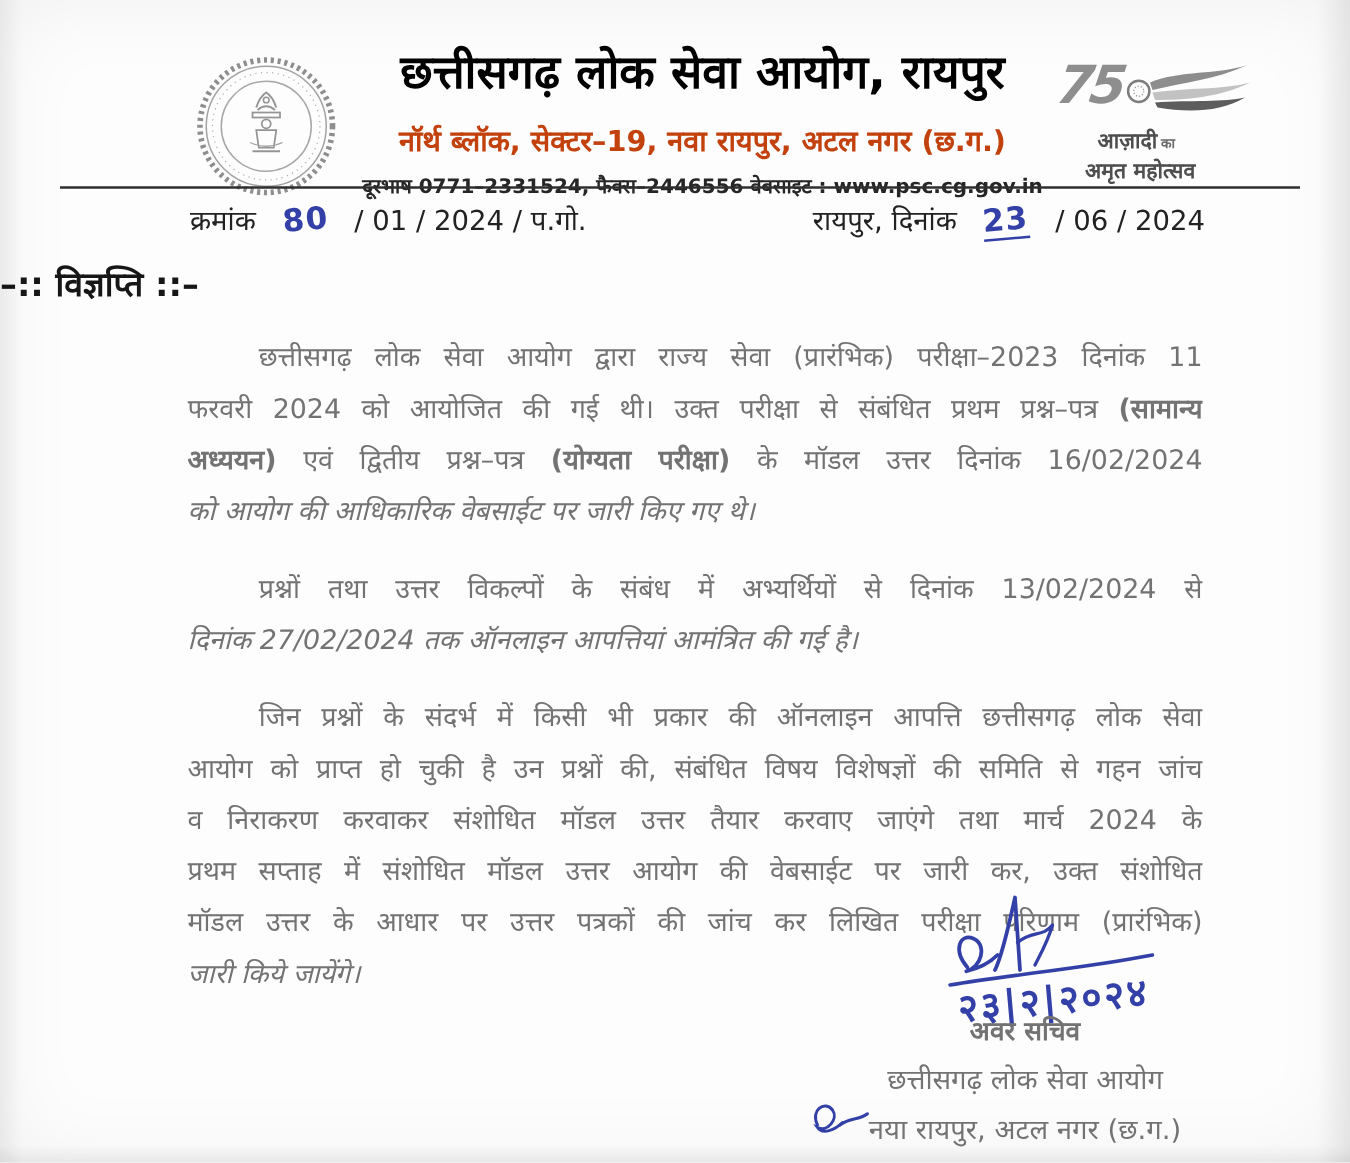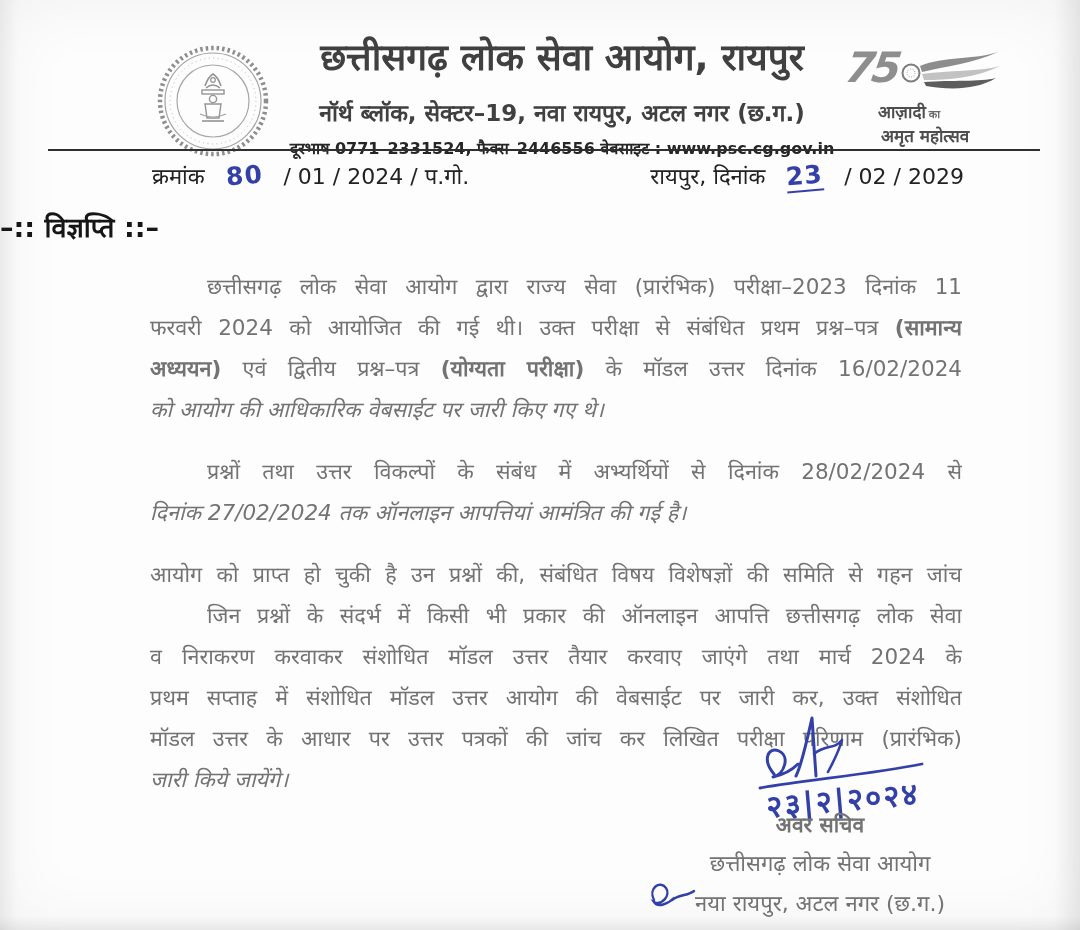--- a/index.html
+++ b/index.html
@@ -19,31 +19,31 @@
   .edge-right{position:absolute;right:0;top:0;width:26px;height:930px;
     background:linear-gradient(to left,rgba(0,0,0,.07),rgba(0,0,0,0));}
   .edge-bottom{position:absolute;left:0;bottom:0;width:1080px;height:14px;
     background:linear-gradient(to top,rgba(0,0,0,.06),rgba(0,0,0,0));}
   .edge-left{position:absolute;left:0;top:0;width:18px;height:930px;
     background:linear-gradient(to right,rgba(0,0,0,.05),rgba(0,0,0,0));}
 
   
   .emblem{position:absolute;left:156px;top:42px;width:114px;height:118px;opacity:.78;}
   .org-block{position:absolute;left:248px;top:30px;width:628px;text-align:center;}
-  .org-name{font-size:37px;font-weight:bold;white-space:nowrap;color:#404040;}
-  .org-address{font-size:23px;font-weight:bold;margin-top:15px;white-space:nowrap;color:#404040;}
+  .org-name{font-size:37px;font-weight:bold;white-space:nowrap;color:#000000;}
+  .org-address{font-size:23px;font-weight:bold;margin-top:15px;white-space:nowrap;color:#c2410c;}
   .org-contact{font-size:16px;font-weight:bold;margin-top:9px;white-space:nowrap;color:#262626;}
 
   .azadi{position:absolute;left:846px;top:48px;width:160px;}
   .azadi-top{display:flex;align-items:flex-start;height:50px;}
   .azadi-75{font-size:42px;line-height:40px;font-style:italic;font-weight:bold;color:#8e8e8e;
     transform:skewX(-8deg);letter-spacing:-3px;}
   .azadi-l1{font-size:17px;font-weight:bold;color:#4e4e4e;margin-top:2px;white-space:nowrap;margin-left:32px;}
   .azadi-l1 .small{font-size:11px;font-weight:bold;color:#6a6a6a;margin-left:3px;}
-  .azadi-l2{font-size:17px;font-weight:bold;color:#4e4e4e;margin-left:35px;margin-top:1px;white-space:nowrap;}
+  .azadi-l2{font-size:17px;font-weight:bold;color:#4e4e4e;margin-left:22px;margin-top:1px;white-space:nowrap;}
 
   .rule{position:absolute;left:48px;right:40px;top:149px;height:2px;background:#2f2f2f;}
 
   
   .refline{position:absolute;left:152px;right:116px;top:160px;display:flex;
     justify-content:space-between;font-size:22px;align-items:baseline;color:#222;}
   .hand{display:inline-block;font-weight:600;font-size:25px;letter-spacing:1px;
     transform:rotate(-5deg);}
   .hand.u{border-bottom:2px solid;}
   .refgap{display:inline-block;width:14px;}
@@ -121,40 +121,40 @@
 
   <div class="refline">
     <div>
       <span>क्रमांक</span><span class="refgap"></span>
       <span class="hand" style="color:#3340a8">80</span>
       <span class="refgap"></span><span>/ 01 / 2024 / प.गो.</span>
     </div>
     <div>
       <span>रायपुर, दिनांक</span><span class="refgap"></span>
       <span class="hand u" style="color:#3340a8">23</span>
-      <span class="refgap"></span><span>/ 02 / 2029</span>
+      <span class="refgap"></span><span>/ 06 / 2024</span>
     </div>
   </div>
 
   <div class="doc-title">–:: विज्ञप्ति ::–</div>
 
   <div class="body-text">
       <div class="para">
         <div class="line firstline"><span>छत्तीसगढ़ लोक सेवा आयोग द्वारा राज्य सेवा (प्रारंभिक) परीक्षा–2023 दिनांक 11</span></div>
         <div class="line"><span>फरवरी 2024 को आयोजित की गई थी। उक्त परीक्षा से संबंधित प्रथम प्रश्न–पत्र </span><span class="b">(सामान्य</span></div>
         <div class="line"><span class="b">अध्ययन)</span><span> एवं द्वितीय प्रश्न–पत्र </span><span class="b">(योग्यता परीक्षा)</span><span> के मॉडल उत्तर दिनांक 16/02/2024</span></div>
         <div class="line lastline"><span>को आयोग की आधिकारिक वेबसाईट पर जारी किए गए थे।</span></div>
       </div>
       <div class="para">
-        <div class="line firstline"><span>प्रश्नों तथा उत्तर विकल्पों के संबंध में अभ्यर्थियों से दिनांक 28/02/2024 से</span></div>
+        <div class="line firstline"><span>प्रश्नों तथा उत्तर विकल्पों के संबंध में अभ्यर्थियों से दिनांक 13/02/2024 से</span></div>
         <div class="line lastline"><span>दिनांक 27/02/2024 तक ऑनलाइन आपत्तियां आमंत्रित की गई है।</span></div>
       </div>
       <div class="para">
+        <div class="line firstline"><span>जिन प्रश्नों के संदर्भ में किसी भी प्रकार की ऑनलाइन आपत्ति छत्तीसगढ़ लोक सेवा</span></div>
         <div class="line"><span>आयोग को प्राप्त हो चुकी है उन प्रश्नों की, संबंधित विषय विशेषज्ञों की समिति से गहन जांच</span></div>
-        <div class="line firstline"><span>जिन प्रश्नों के संदर्भ में किसी भी प्रकार की ऑनलाइन आपत्ति छत्तीसगढ़ लोक सेवा</span></div>
         <div class="line"><span>व निराकरण करवाकर संशोधित मॉडल उत्तर तैयार करवाए जाएंगे तथा मार्च 2024 के</span></div>
         <div class="line"><span>प्रथम सप्ताह में संशोधित मॉडल उत्तर आयोग की वेबसाईट पर जारी कर, उक्त संशोधित</span></div>
         <div class="line"><span>मॉडल उत्तर के आधार पर उत्तर पत्रकों की जांच कर लिखित परीक्षा परिणाम (प्रारंभिक)</span></div>
         <div class="line lastline"><span>जारी किये जायेंगे।</span></div>
       </div>
     </div>
 
   <div class="sign">
     <svg width="200" height="80" viewBox="0 0 200 80" fill="none" stroke="#3340a8" stroke-linecap="round" stroke-linejoin="round">
       <path d="M22,60 C10,46 16,32 27,37 C38,42 33,60 21,63 C30,61 40,56 46,50" stroke-width="3"></path>

